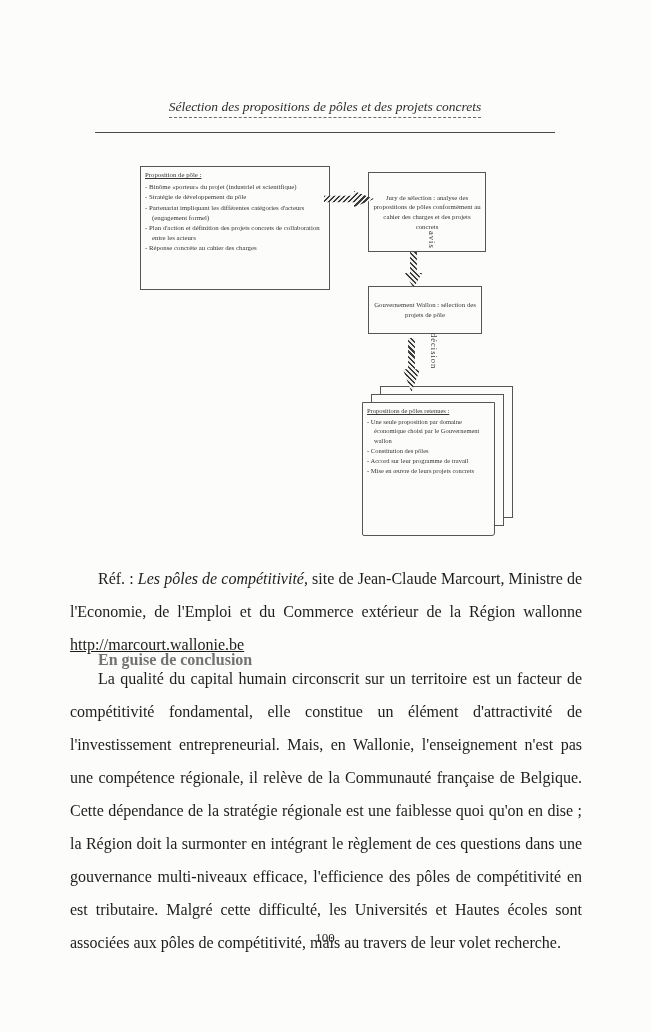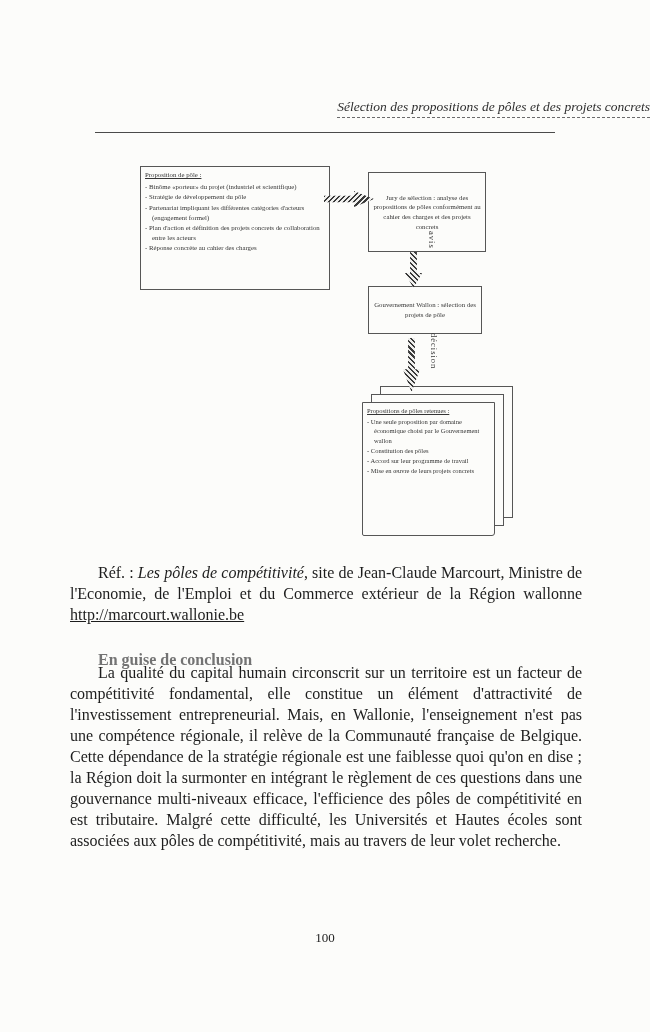--- a/index.html
+++ b/index.html
@@ -4,21 +4,21 @@
 <style>
   * { margin:0; padding:0; box-sizing:border-box; }
   html,body { background:#e9e9e7; }
   .sheet {
     position:relative; width:650px; height:1032px; margin:0 auto;
     background:#fcfcfa; color:#1f1f1f; overflow:hidden;
     font-family:"Liberation Serif", serif;
   }
 
   
-  .header-wrap { position:absolute; top:97px; left:0; right:0; text-align:right; }
+  .header-wrap { position:absolute; top:97px; left:0; right:0; text-align:center; }
   .header-text {
     font-style:italic; font-size:13.5px; color:#2e2e2e;
     border-bottom:1px dashed #6a6a6a; padding-bottom:3px;
   }
   .header-rule { position:absolute; top:132px; left:95px; right:95px; border-top:1.4px solid #4a4a4a; }
 
   
   .dbox {
     position:absolute; border:1px solid #565656; background:#fcfcfa;
     font-size:6.8px; line-height:1.42; color:#353535; padding:3px 4px;
@@ -56,21 +56,21 @@
 
   .stack-sheet { position:absolute; width:133px; height:132px; background:#fcfcfa; border:1px solid #565656; }
   .stack-back2 { left:380px; top:386px; }
   .stack-back1 { left:371px; top:394px; }
   .box-retenues { left:362px; top:402px; width:133px; height:134px; font-size:6.5px; z-index:2;
                   border-radius:0 0 3px 2px; }
 
   
   .ref, .body-par {
     position:absolute; left:70px; width:512px; text-align:justify;
-    font-size:16px; line-height:21px; text-indent:28px; color:#1d1d1d;
+    font-size:16px; line-height:33px; text-indent:28px; color:#1d1d1d;
   }
   .ref { top:562px; }
   .ref i { font-style:italic; }
   .link { text-decoration:underline; color:#1d1d1d; cursor:pointer; }
   .conclusion-heading { position:absolute; top:651px; left:98px; font-size:16px; font-weight:bold; color:#737373; }
   .body-par { top:662px; }
   .page-number { position:absolute; top:930px; left:0; right:0; text-align:center; font-size:13px; color:#222; }
 </style>
 </head>
 <body>

